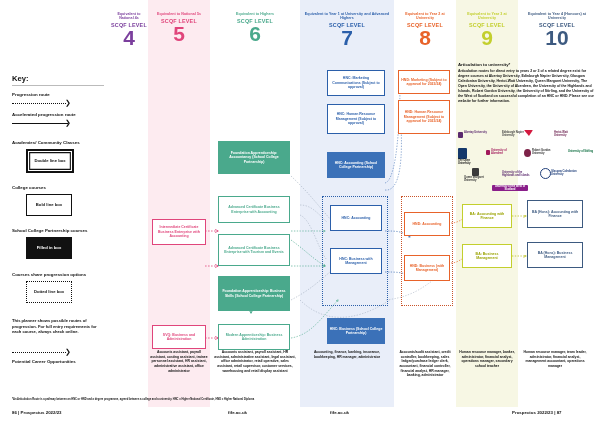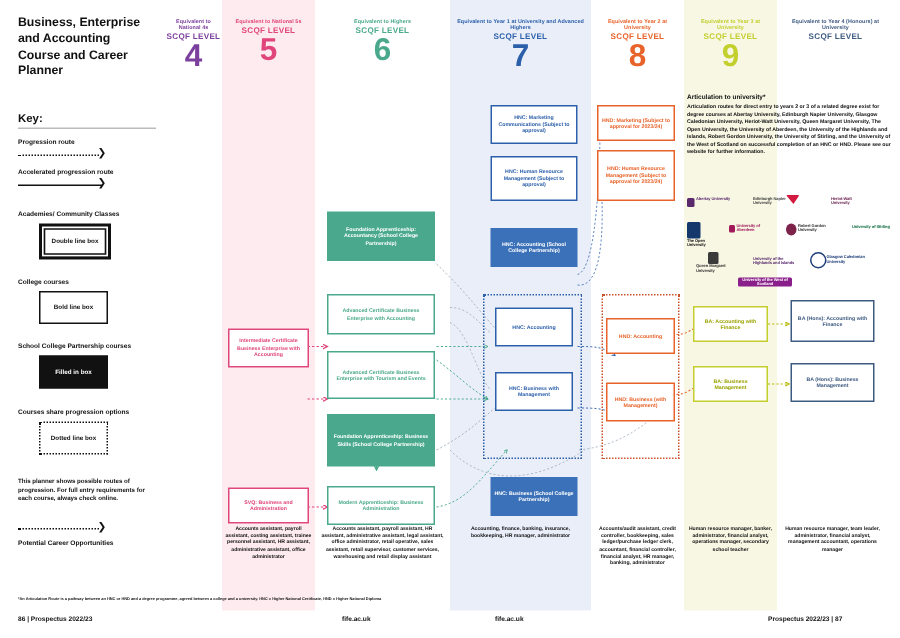--- a/index.html
+++ b/index.html
@@ -86,21 +86,20 @@
 <div id="planner">
 
   <div class="band b4"></div>
   <div class="band b5"></div>
   <div class="band b6"></div>
   <div class="band b7"></div>
   <div class="band b8"></div>
   <div class="band b9"></div>
   <div class="band b10"></div>
 
-  <div class="title">Business, Enterprise and Accounting Course and Career Planner</div>
 
   <div class="keyhdr">Key:</div>
   <div class="keyrule"></div>
 
   <div class="keyblk" style="top:92px">
     <div class="lbl">Progression route</div>
     <div class="dotline">
       <div class="d"></div>
         <div class="a">❯</div>
     </div>
@@ -176,20 +175,21 @@
 
   <div class="colhead" style="left:458px;width:58px;color:#c3cf2d">
     <div class="eq">Equivalent to Year 3 at University</div>
     <div class="scqf">SCQF LEVEL</div>
     <div class="num">9</div>
   </div>
 
   <div class="colhead" style="left:520px;width:74px;color:#3d5a80">
     <div class="eq">Equivalent to Year 4 (Honours) at University</div>
     <div class="scqf">SCQF LEVEL</div>
+    <div class="num">10</div>
   </div>
 
   <svg class="links" viewBox="0 0 600 425">
     <defs>
       <marker id="ar-pink" markerWidth="5" markerHeight="5" refX="3.6" refY="2" orient="auto">
         <path d="M0,0 L4,2 L0,4" fill="none" stroke="#e0457b" stroke-width="1"></path>
       </marker>
       <marker id="ar-green" markerWidth="5" markerHeight="5" refX="3.6" refY="2" orient="auto">
         <path d="M0,0 L4,2 L0,4" fill="none" stroke="#4aa98c" stroke-width="1"></path>
       </marker>

